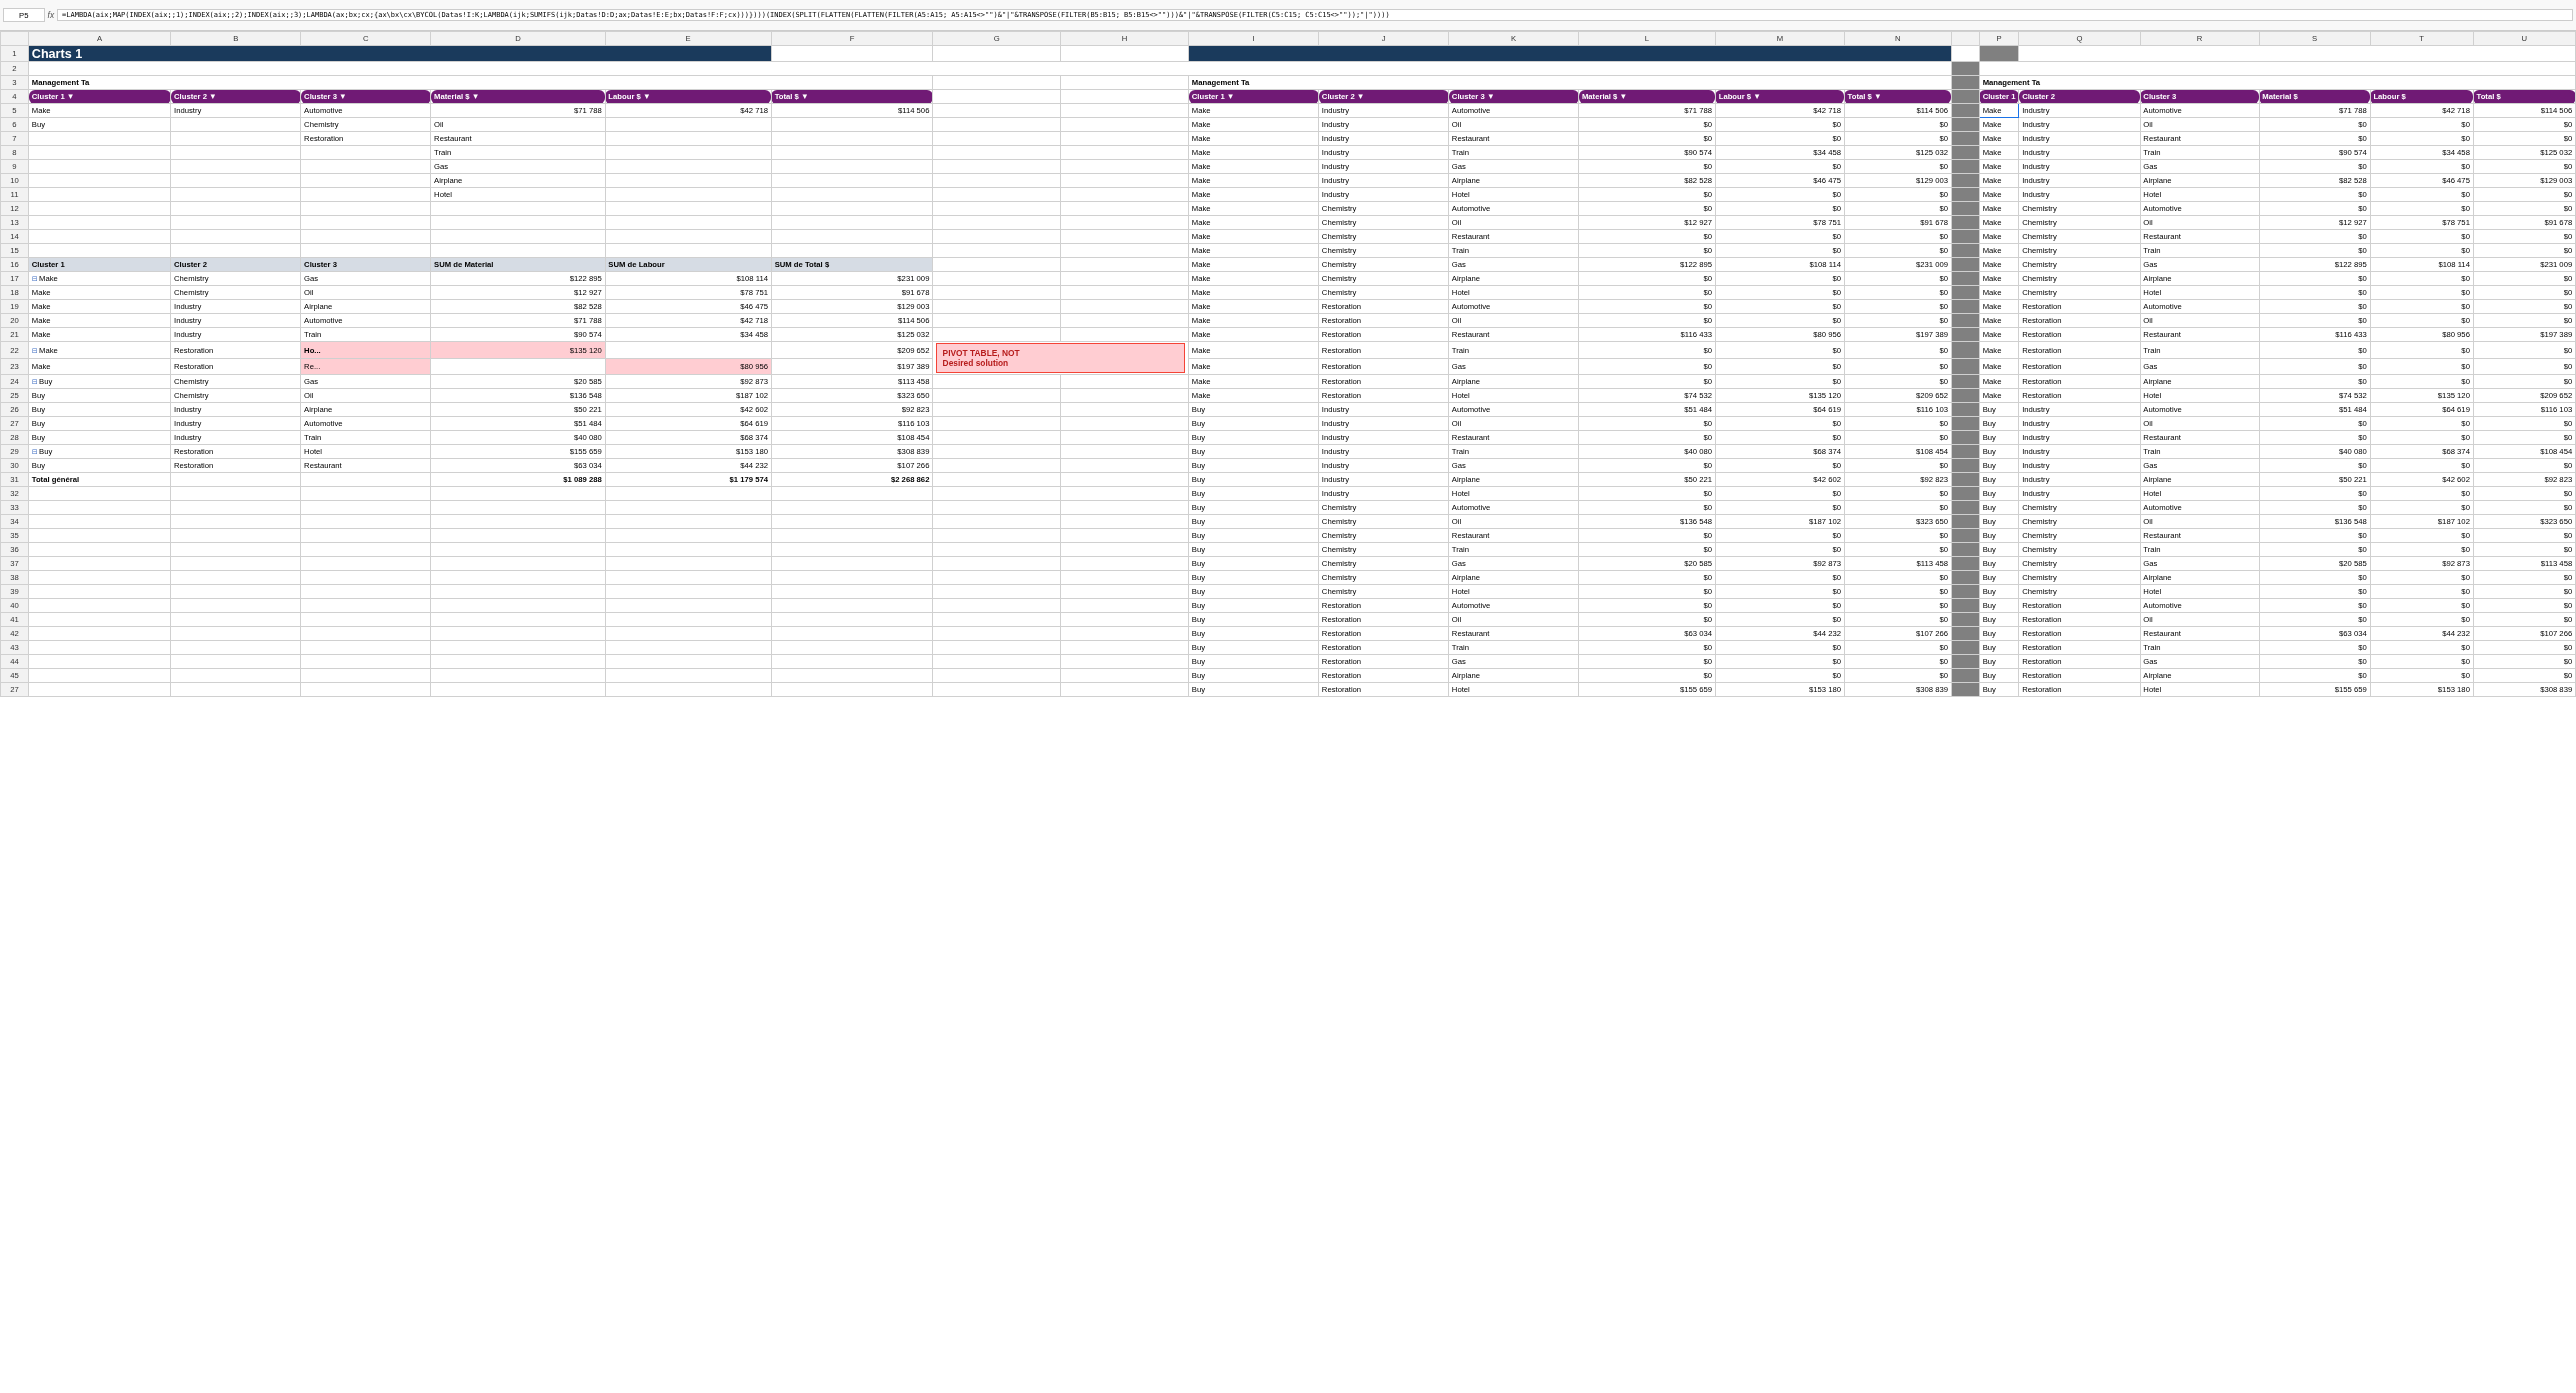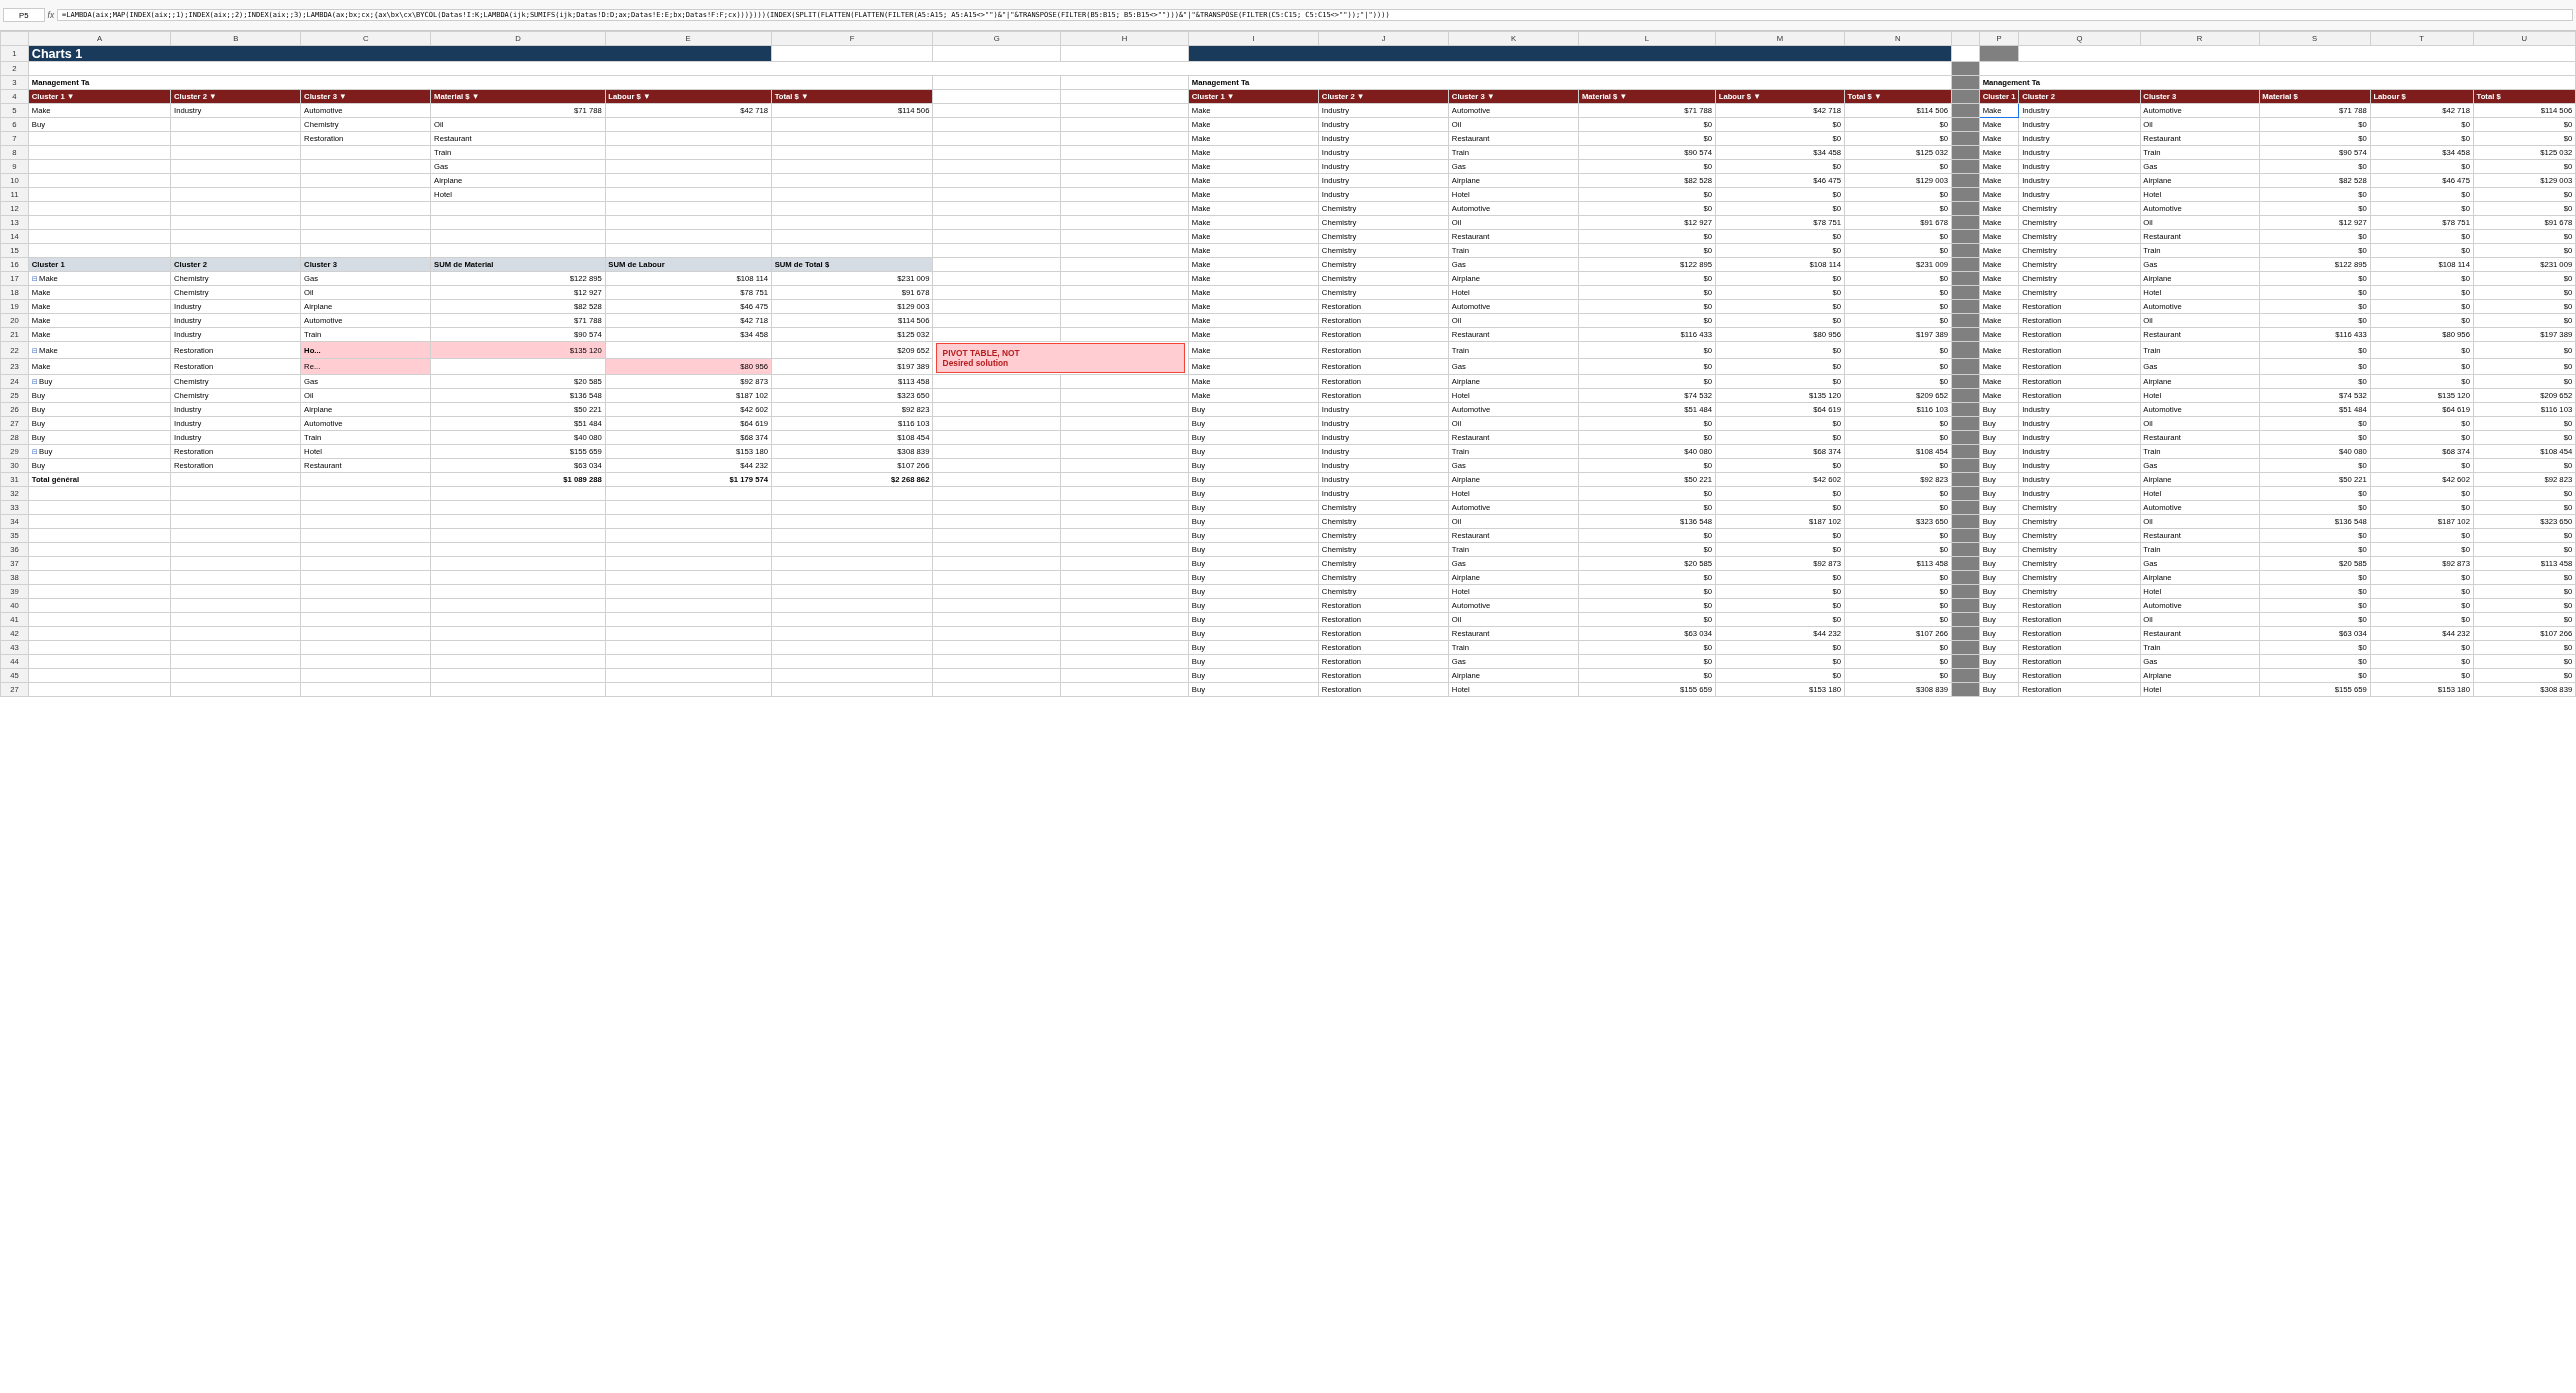--- a/index.html
+++ b/index.html
@@ -75,25 +75,26 @@
       font-weight: bold;
       padding: 2.8px 5.6px;
     }
     
     .mgmt-header {
       font-weight: bold;
       color: #000;
     }
     
     .cluster-header {
-      background: #7f1d1d;
+      background: #701a75;
       color: #fff;
       font-weight: bold;
       text-align: left;
       padding: 1.4px 2.8px;
+      border-radius: 6px;
     }
     .pivot-header {
       background: #d6dce4;
       font-weight: bold;
     }
     .pivot-total {
       font-weight: bold;
     }
     .annotation-pivot {
       background: #ffcdd2;

